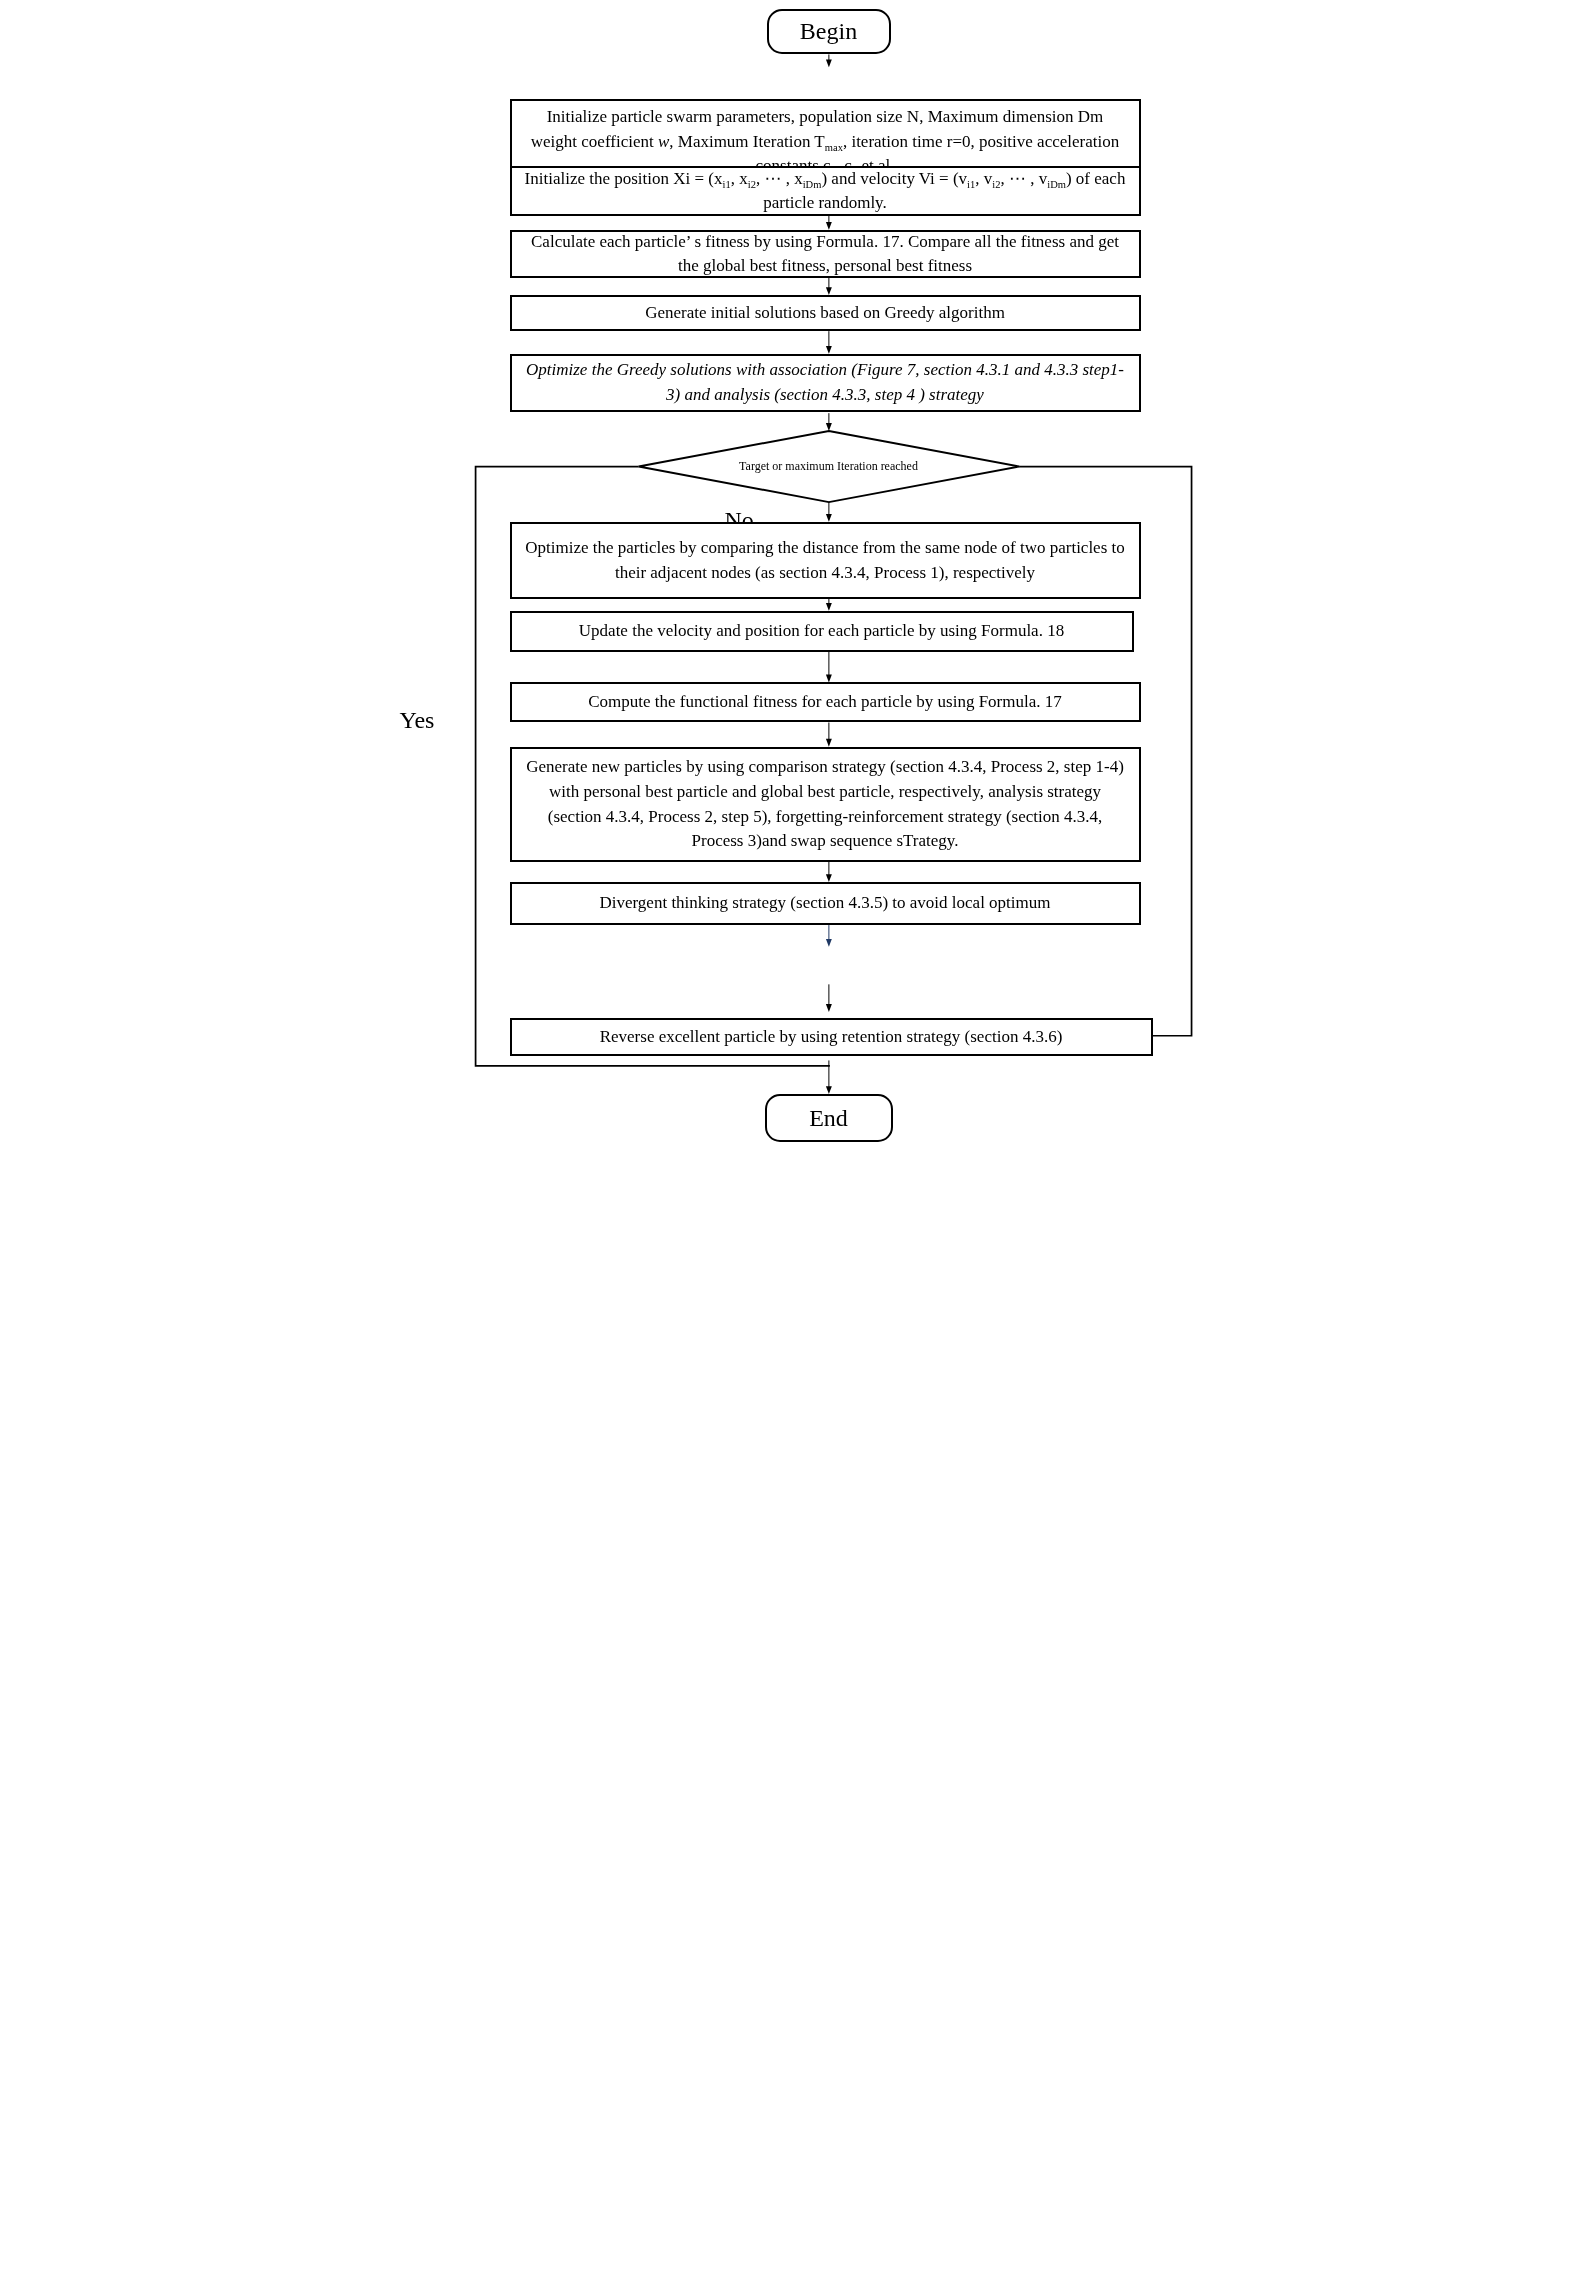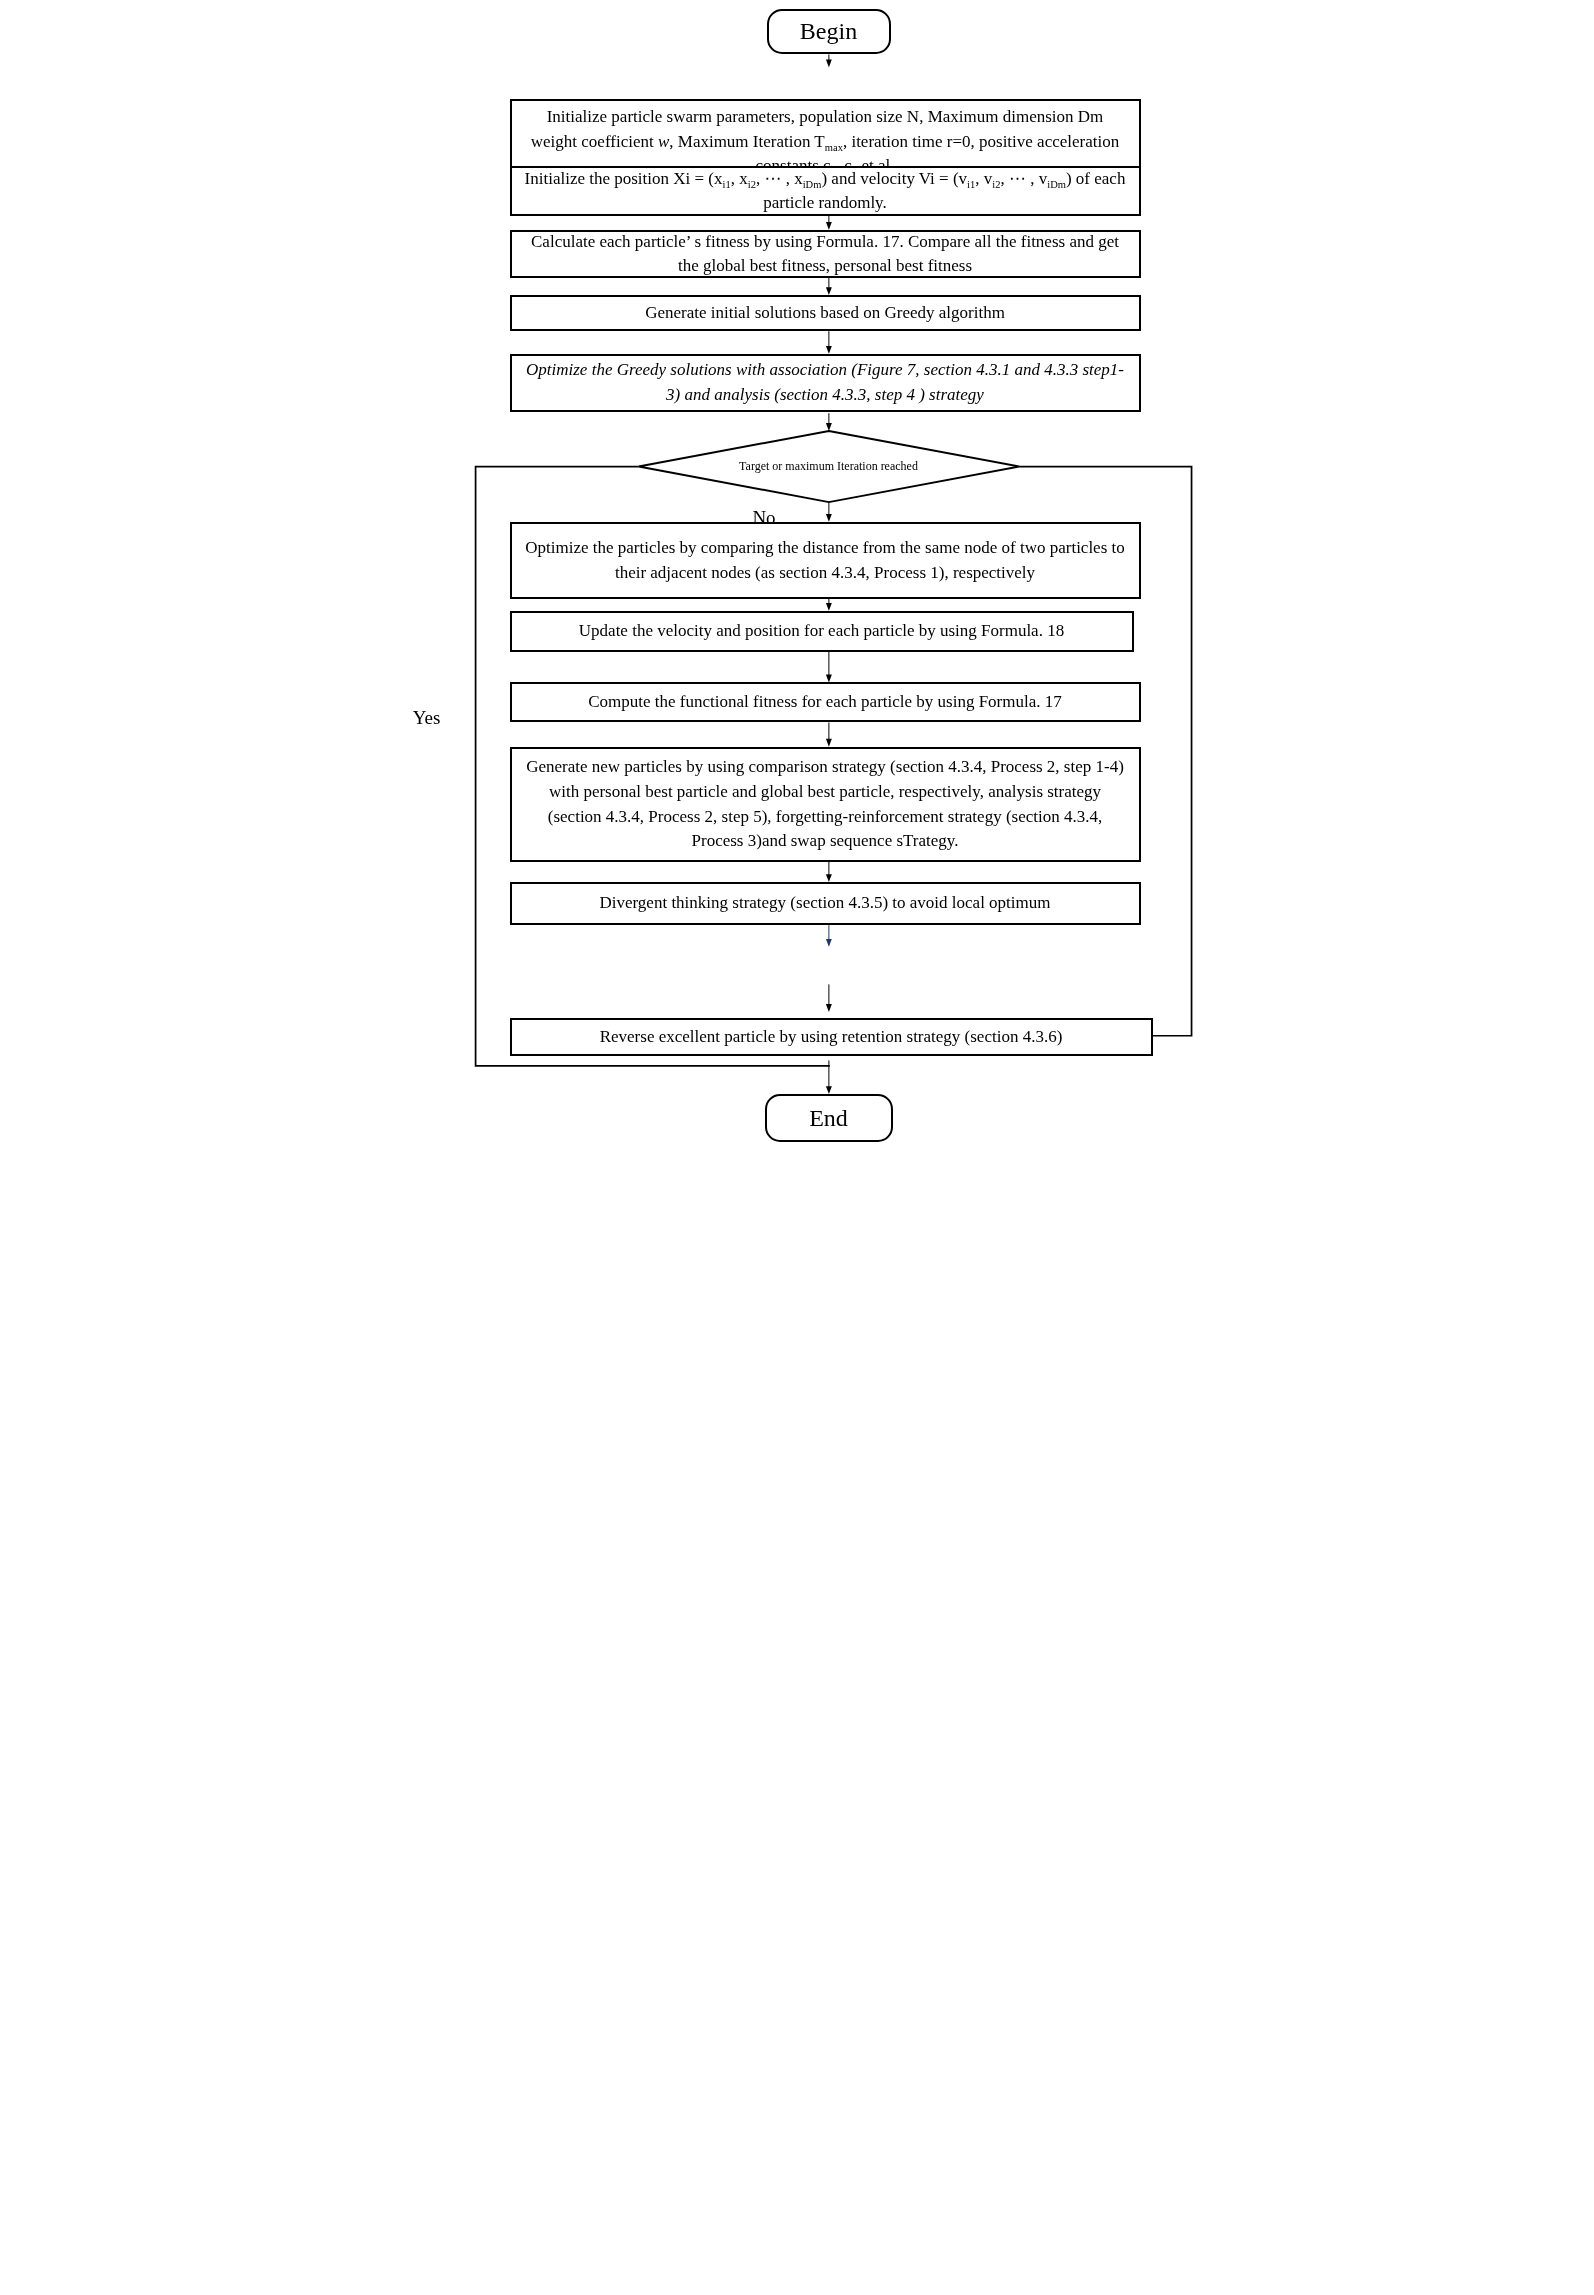--- a/index.html
+++ b/index.html
@@ -43,22 +43,22 @@
   .diamond-label {
     position:absolute;
     left:257px; top:431px;
     width:346px; height:71px;
     display:flex; align-items:center; justify-content:center;
     text-align:left;
     font-size:12px;
   }
   .edge-label {
     position:absolute;
-    font-size:19px;
-    text-align:center;
+    font-size:24px;
+    text-align:left;
   }
   #label-no  { left:326px; top:507px; width:79px; }
   #label-yes { left:1px;  top:707px; width:54px; }
   sub { font-size:0.62em; line-height:0; }
   i   { font-style:italic; }
 </style>
 </head>
 <body>
 
 <div id="canvas">

